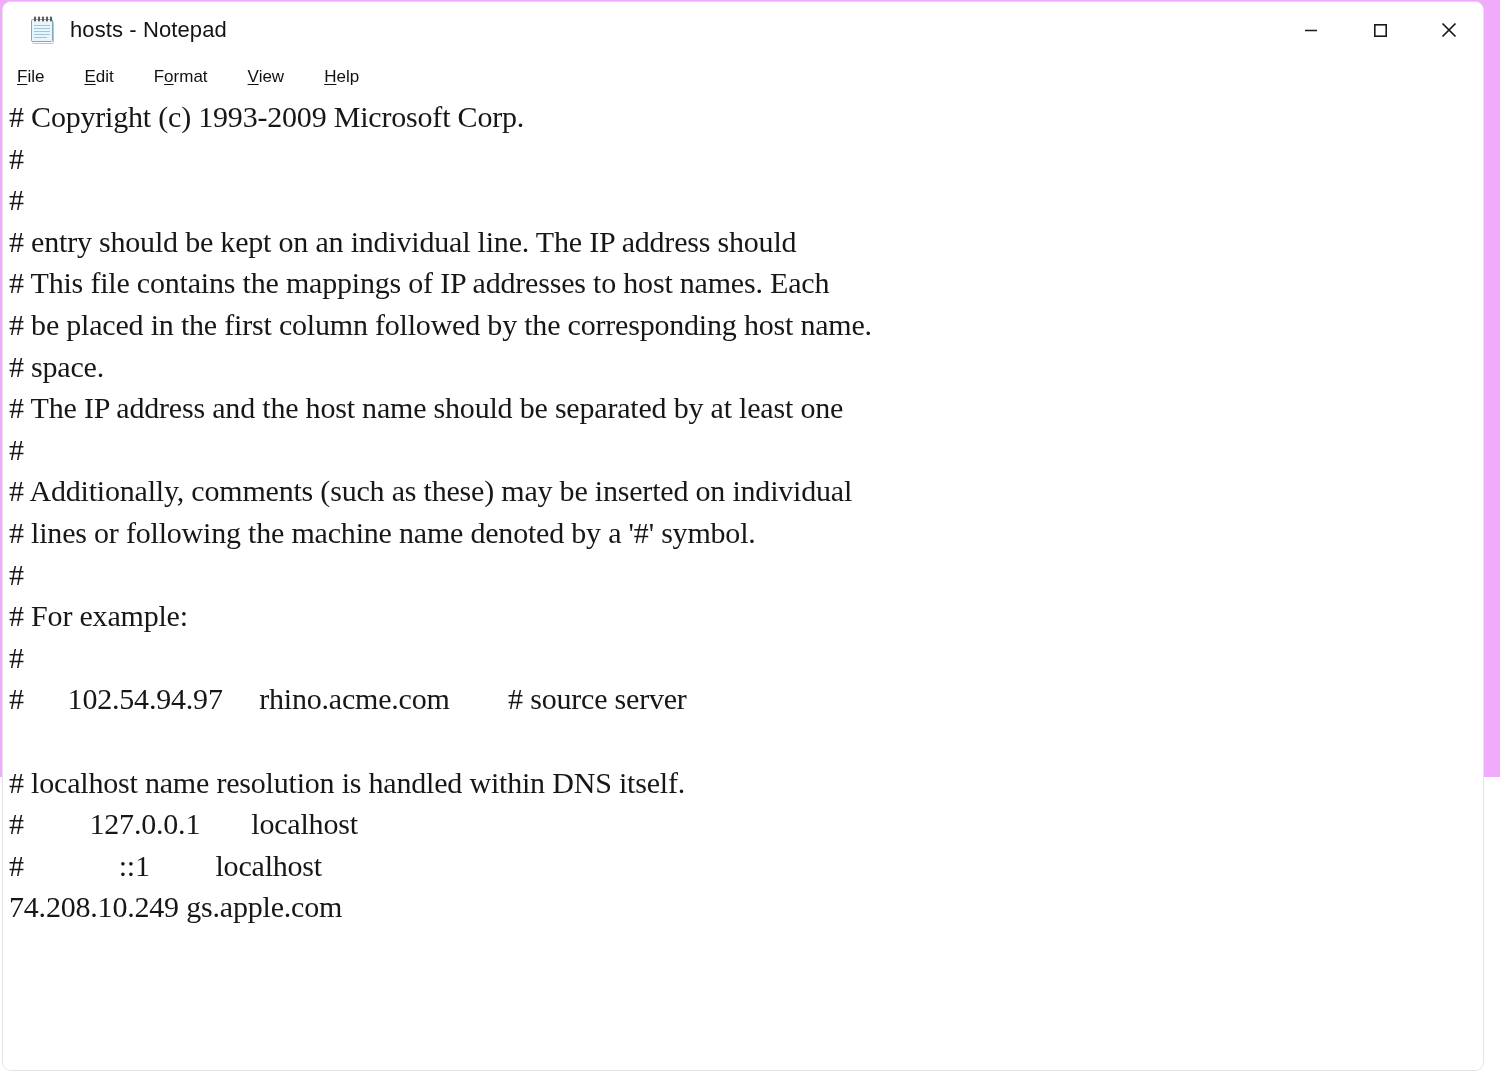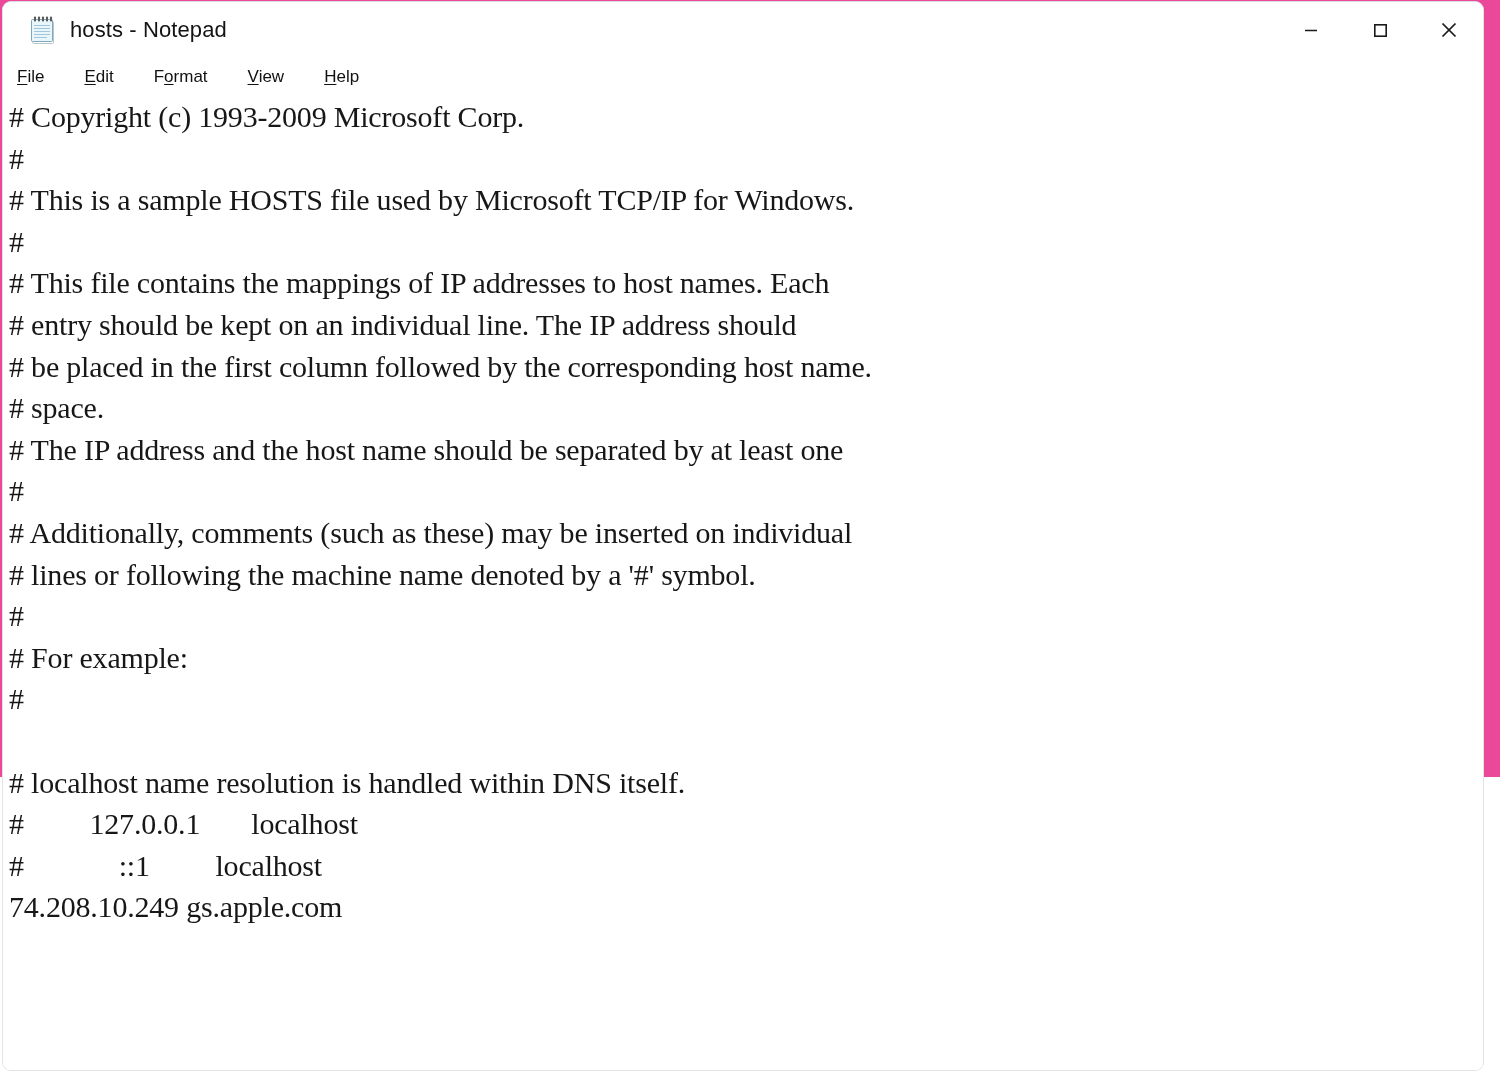--- a/index.html
+++ b/index.html
@@ -14,21 +14,21 @@
     overflow: hidden;
     font-family: "Liberation Sans", sans-serif;
     -webkit-font-smoothing: antialiased;
   }
 
   
   .screen {
     position: relative;
     width: 1500px;
     height: 777px;
-    background: #ec4899;
+    background: #f0abfc;
   }
 
   
   .window {
     position: absolute;
     left: 2px;
     top: 1px;
     width: 1482px;
     height: 1070px;
     background: #ffffff;
@@ -208,33 +208,33 @@
       <div class="menu-item"><span class="mn">F</span><span>ile</span></div>
       <div class="menu-item"><span class="mn">E</span><span>dit</span></div>
       <div class="menu-item"><span>F</span><span class="mn">o</span><span>rmat</span></div>
       <div class="menu-item"><span class="mn">V</span><span>iew</span></div>
       <div class="menu-item"><span class="mn">H</span><span>elp</span></div>
     </div>
 
     <div class="editor" id="editor">
         <div class="doc-line"># Copyright (c) 1993-2009 Microsoft Corp.</div>
         <div class="doc-line">#</div>
-        <div class="doc-line"># This is a sample HOSTS file used by Microsoft TCP/IP for Windows.</div>
-        <div class="doc-line">#</div>
+        <div class="doc-line">#</div>
+        <div class="doc-line"># entry should be kept on an individual line. The IP address should</div>
         <div class="doc-line"># This file contains the mappings of IP addresses to host names. Each</div>
-        <div class="doc-line"># entry should be kept on an individual line. The IP address should</div>
         <div class="doc-line"># be placed in the first column followed by the corresponding host name.</div>
         <div class="doc-line"># space.</div>
         <div class="doc-line"># The IP address and the host name should be separated by at least one</div>
         <div class="doc-line">#</div>
         <div class="doc-line"># Additionally, comments (such as these) may be inserted on individual</div>
         <div class="doc-line"># lines or following the machine name denoted by a '#' symbol.</div>
         <div class="doc-line">#</div>
         <div class="doc-line"># For example:</div>
         <div class="doc-line">#</div>
+        <div class="doc-line">#      102.54.94.97     rhino.acme.com        # source server</div>
         <div class="doc-line blank">&nbsp;</div>
         <div class="doc-line"># localhost name resolution is handled within DNS itself.</div>
         <div class="doc-line">#         127.0.0.1       localhost</div>
         <div class="doc-line">#             ::1         localhost</div>
         <div class="doc-line">74.208.10.249 gs.apple.com</div>
       </div>
 
   </div>
 </div>
 

